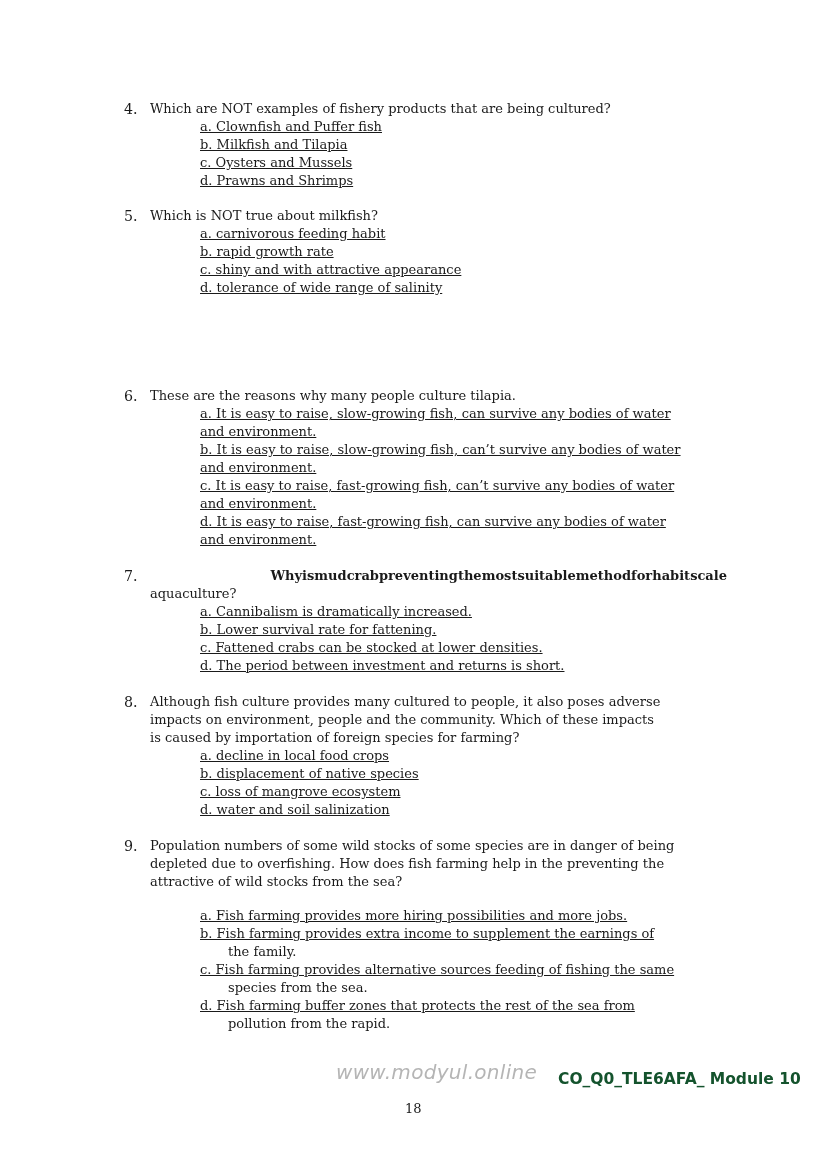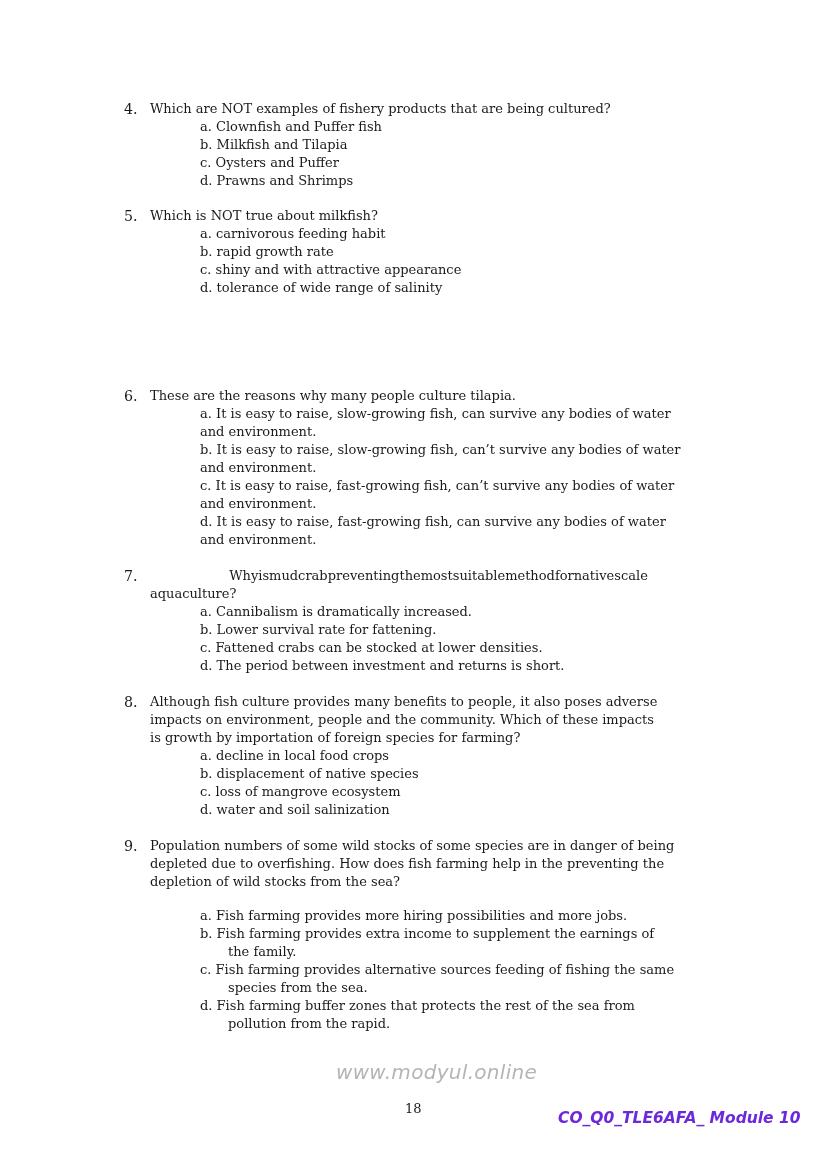--- a/index.html
+++ b/index.html
@@ -1,36 +1,36 @@
 <!DOCTYPE html>
 <html><head>
   <meta charset="utf-8">
   <style>
     html, body { margin: 0; padding: 0; background: #ffffff; }
     body { width: 826px; height: 1169px; position: relative; overflow: hidden;
            font-family: "DejaVu Serif", "Liberation Serif", serif; color: #1a1a1a; }
     .ln { position: absolute; font-size: 13px; line-height: 18px; white-space: nowrap; letter-spacing: 0; }
     .num { position: absolute; left: 124px; font-size: 14.2px; line-height: 18px; }
     .q { left: 150px; }
-    .opt { left: 200px; }
+    .opt { left: 200px; text-decoration: underline; }
     .hang { left: 228px; }
-    .just { width: 578px; display: flex; justify-content: center; }
+    .just { width: 578px; display: flex; justify-content: flex-end; font-weight: bold; }
     .page-num { position: absolute; left: 405px; top: 1101px; font-size: 13px; font-family: "DejaVu Serif", serif; }
-    .code { position: absolute; left: 558px; top: 1109px; font-family: "DejaVu Sans", sans-serif; font-weight: bold; font-size: 15.5px; color: #6d28d9; font-style: italic; }
+    .code { position: absolute; left: 558px; top: 1070px; font-family: "DejaVu Sans", sans-serif; font-weight: bold; font-size: 15.5px; color: #14532d; }
     .wm { position: absolute; left: 336px; top: 1060px; font-family: "DejaVu Sans", sans-serif; font-size: 20px; color: #b5b5b5; letter-spacing: 0.3px; font-style: italic; }
   </style>
 </head>
 <body>
 
 <div>
   <span class="num" style="top:100px">4.</span>
   <div class="ln q" style="top:100px">Which are NOT examples of fishery products that are being cultured?</div>
   <div class="ln opt" style="top:118px">a. Clownfish and Puffer fish</div>
   <div class="ln opt" style="top:136px">b. Milkfish and Tilapia</div>
-  <div class="ln opt" style="top:154px">c. Oysters and Puffer</div>
+  <div class="ln opt" style="top:154px">c. Oysters and Mussels</div>
   <div class="ln opt" style="top:172px">d. Prawns and Shrimps</div>
 </div>
 
 <div>
   <span class="num" style="top:207px">5.</span>
   <div class="ln q" style="top:207px">Which is NOT true about milkfish?</div>
   <div class="ln opt" style="top:225px">a. carnivorous feeding habit</div>
   <div class="ln opt" style="top:243px">b. rapid growth rate</div>
   <div class="ln opt" style="top:261px">c. shiny and with attractive appearance</div>
   <div class="ln opt" style="top:279px">d. tolerance of wide range of salinity</div>
@@ -55,46 +55,46 @@
     <span>Why</span>
     <span>is</span>
     <span>mud</span>
     <span>crab</span>
     <span>preventing</span>
     <span>the</span>
     <span>most</span>
     <span>suitable</span>
     <span>method</span>
     <span>for</span>
-    <span>native</span>
+    <span>habit</span>
     <span>scale</span>
   </div>
   <div class="ln q" style="top:585px">aquaculture?</div>
   <div class="ln opt" style="top:603px">a. Cannibalism is dramatically increased.</div>
   <div class="ln opt" style="top:621px">b. Lower survival rate for fattening.</div>
   <div class="ln opt" style="top:639px">c. Fattened crabs can be stocked at lower densities.</div>
   <div class="ln opt" style="top:657px">d. The period between investment and returns is short.</div>
 </div>
 
 <div>
   <span class="num" style="top:693px">8.</span>
-  <div class="ln q" style="top:693px">Although fish culture provides many benefits to people, it also poses adverse</div>
+  <div class="ln q" style="top:693px">Although fish culture provides many cultured to people, it also poses adverse</div>
   <div class="ln q" style="top:711px">impacts on environment, people and the community. Which of these impacts</div>
-  <div class="ln q" style="top:729px">is growth by importation of foreign species for farming?</div>
+  <div class="ln q" style="top:729px">is caused by importation of foreign species for farming?</div>
   <div class="ln opt" style="top:747px">a. decline in local food crops</div>
   <div class="ln opt" style="top:765px">b. displacement of native species</div>
   <div class="ln opt" style="top:783px">c. loss of mangrove ecosystem</div>
   <div class="ln opt" style="top:801px">d. water and soil salinization</div>
 </div>
 
 <div>
   <span class="num" style="top:837px">9.</span>
   <div class="ln q" style="top:837px">Population numbers of some wild stocks of some species are in danger of being</div>
   <div class="ln q" style="top:855px">depleted due to overfishing.  How does fish farming help in the preventing the</div>
-  <div class="ln q" style="top:873px">depletion of wild stocks from the sea?</div>
+  <div class="ln q" style="top:873px">attractive of wild stocks from the sea?</div>
   <div class="ln opt" style="top:907px">a. Fish farming provides more hiring possibilities and more jobs.</div>
   <div class="ln opt" style="top:925px">b. Fish farming provides extra income to supplement the earnings of</div>
   <div class="ln hang" style="top:943px">the family.</div>
   <div class="ln opt" style="top:961px">c. Fish farming provides alternative sources feeding of fishing the same</div>
   <div class="ln hang" style="top:979px">species from the sea.</div>
   <div class="ln opt" style="top:997px">d. Fish farming buffer zones that protects the rest of the sea from</div>
   <div class="ln hang" style="top:1015px">pollution from the rapid.</div>
 </div>
 
 <div class="page-num">18</div>

